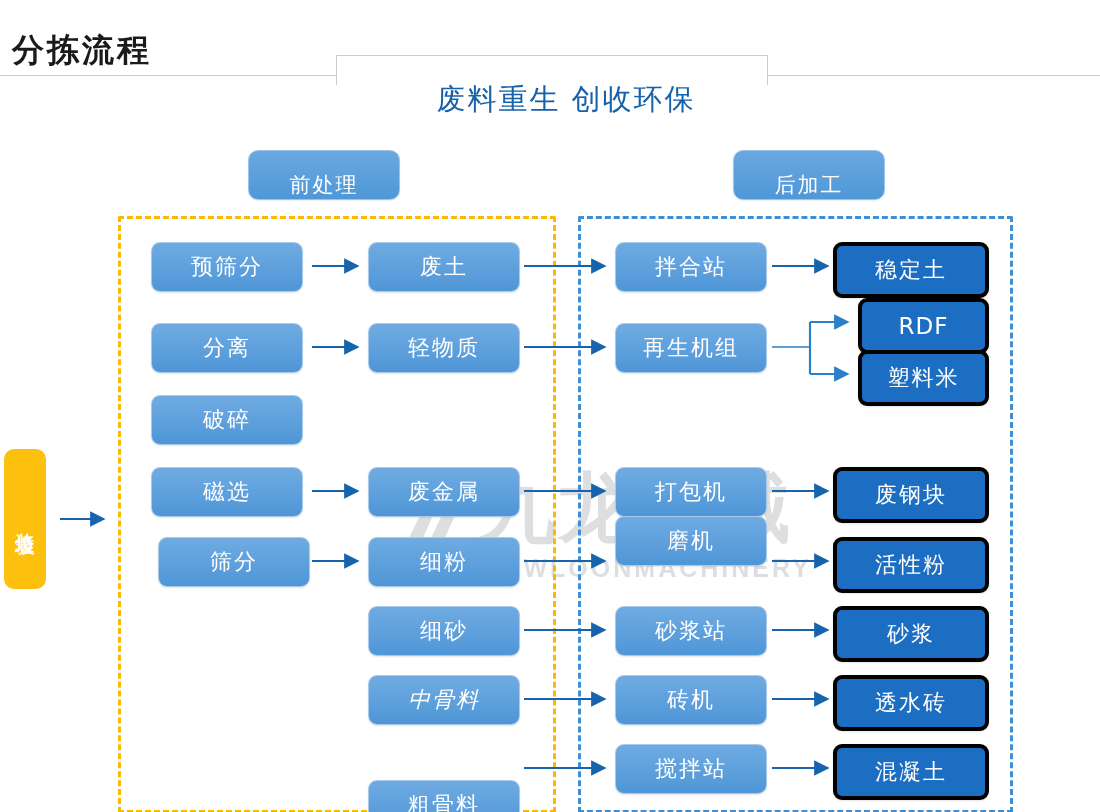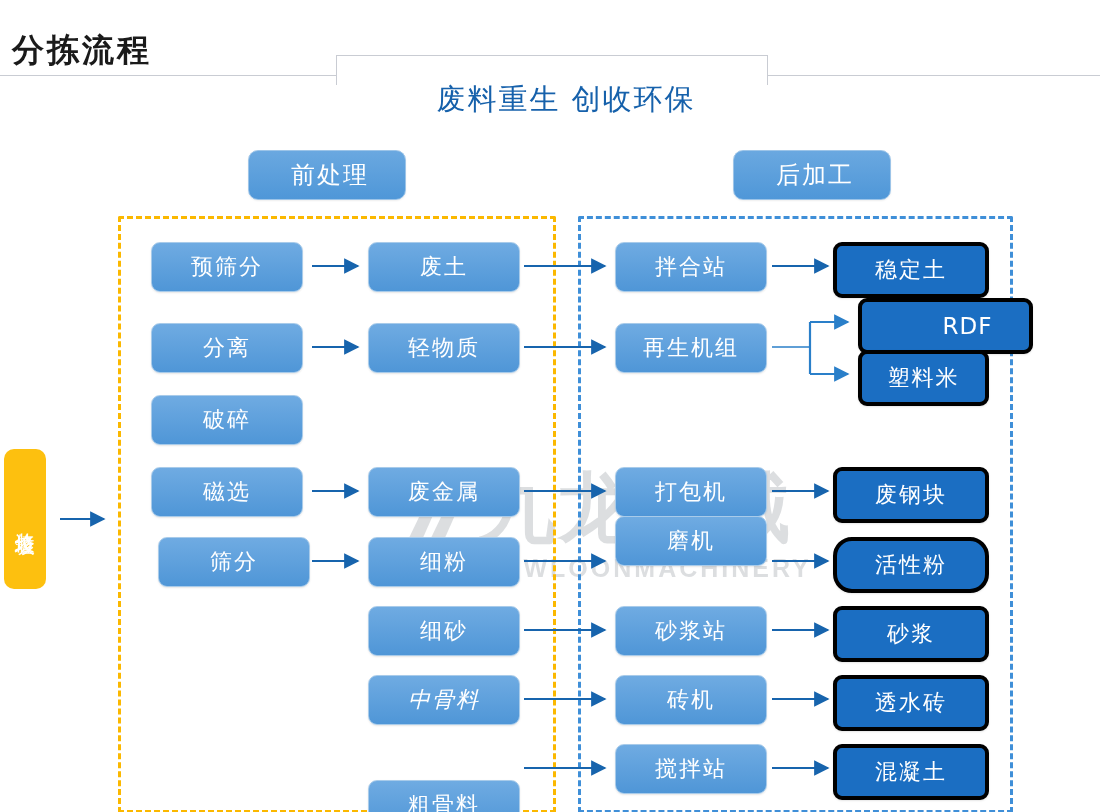--- a/index.html
+++ b/index.html
@@ -67,25 +67,24 @@
   }
   .title-sub span{background:#ffffff;padding:0 10px;}
   .title-main span{background:#ffffff;padding:0 12px;}
 
   
   .section-tag{
     position:absolute;z-index:6;
     height:48px;border-radius:10px;
     background:linear-gradient(180deg,#6aa8e0 0%,#4f97d8 100%);
     border:1px solid #9cc4e8;
-    display:flex;align-items:center;justify-content:center;
-    color:#ffffff;font-size:24px;letter-spacing:2px;
+    display:flex;align-items:flex-end;justify-content:center;
+    color:#ffffff;font-size:21px;letter-spacing:2px;
     box-shadow:0 1px 2px rgba(0,0,0,0.07);
     font-family:"DejaVu Sans","Liberation Sans",sans-serif;
-    padding-left:6px;
   }
   #tag-pre{left:248px;top:150px;width:150px;}
   #tag-post{left:733px;top:150px;width:150px;}
 
   
   .zone{position:absolute;z-index:2;border-radius:2px;}
   #zone-pre{
     left:118px;top:216px;width:432px;height:591px;
     border:3px dashed #fbb800;
   }
@@ -118,21 +117,21 @@
     white-space:nowrap;
   }
   .node.light{
     background:linear-gradient(180deg,#6fabe2 0%,#4f96d7 100%);
     border:1px solid #a8cbea;
   }
   .node.dark{
     background:#1b6ec2;
     border:4px solid #000000;
   }
-  .node.latin{letter-spacing:1px;font-size:23px;padding-left:44px;}
+  .node.latin{letter-spacing:1px;font-size:23px;}
 
   
   #wires{position:absolute;left:0;top:0;width:1100px;height:812px;z-index:5;pointer-events:none;}
 </style>
 </head>
 <body>
 
 <div id="stage">
 
   <div class="watermark">
@@ -271,21 +270,21 @@
     </div>
   <div class="node dark latin" style="left:858px;top:298px;width:123px;">
       <span>RDF</span>
     </div>
   <div class="node dark" style="left:858px;top:350px;width:123px;">
       <span>塑料米</span>
     </div>
   <div class="node dark" style="left:833px;top:467px;width:148px;">
       <span>废钢块</span>
     </div>
-  <div class="node dark" style="left:833px;top:537px;width:148px;border-radius:19px;">
+  <div class="node dark" style="left:833px;top:537px;width:148px;">
       <span>活性粉</span>
     </div>
   <div class="node dark" style="left:833px;top:606px;width:148px;">
       <span>砂浆</span>
     </div>
   <div class="node dark" style="left:833px;top:675px;width:148px;">
       <span>透水砖</span>
     </div>
   <div class="node dark" style="left:833px;top:744px;width:148px;">
       <span>混凝土</span>

